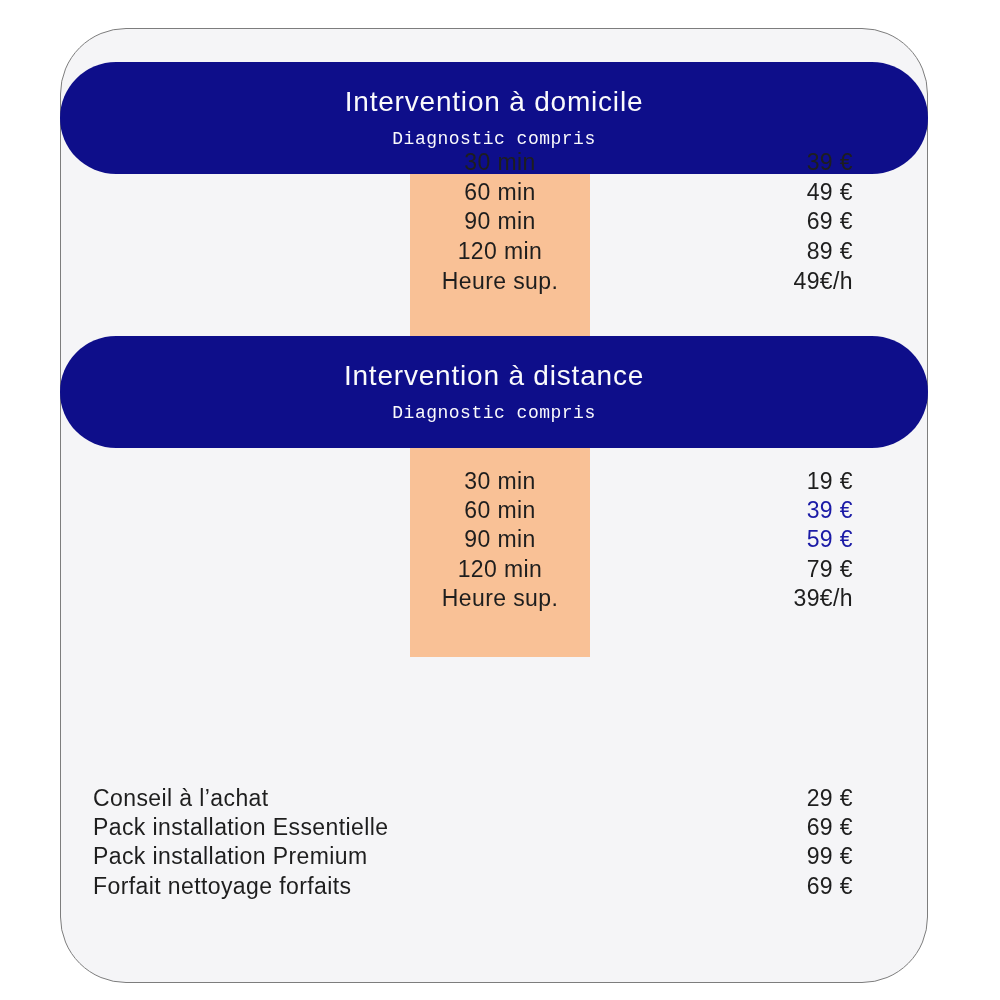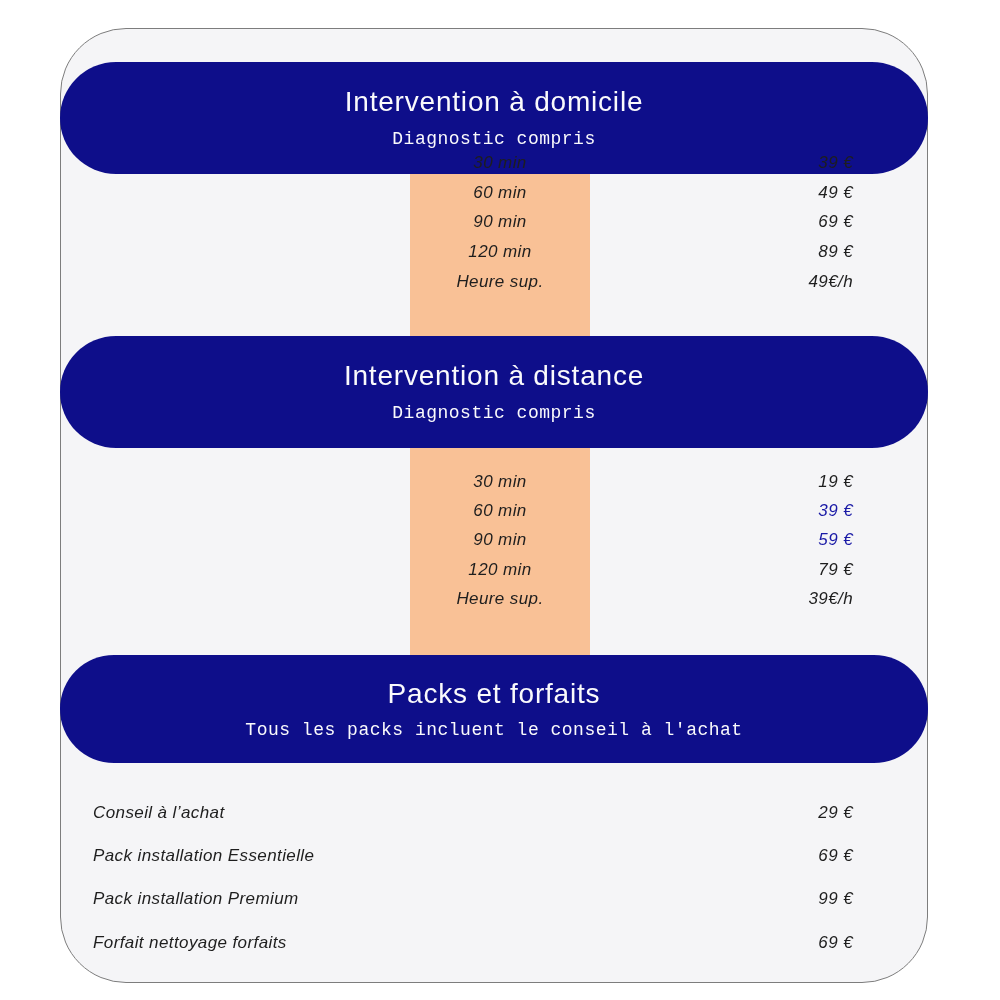--- a/index.html
+++ b/index.html
@@ -47,27 +47,26 @@
   .rows{
     position:absolute;left:60px;width:868px;
     display:flex;flex-direction:column;
     z-index:3;
   }
   .r1{top:147px;}
   .r2{top:466px;}
   .r3{top:783px;}
   .r1 .row{height:29.8px;}
   .r2 .row{height:29.3px;}
-  .r3 .row{height:29.4px;margin-top:14px;}
+  .r3 .row{height:29.4px;}
   .row{position:relative;}
   .row span{
     position:absolute;top:50%;transform:translateY(-50%);
-    font-size:17px;line-height:1;color:var(--text);letter-spacing:0.4px;
+    font-size:23px;line-height:1;color:var(--text);letter-spacing:0.4px;
     white-space:nowrap;
-    font-style:italic;
   }
   .duration{left:350px;width:180px;text-align:center;}
   .price{right:75px;text-align:left;}
   .price.accent{color:var(--accent-price);}
   .pack-label{left:33px;}
 </style>
 </head>
 <body>
 
 <div id="root">
@@ -124,24 +123,20 @@
     <div class="row">
       <span class="duration">120 min</span>
       <span class="price">79 €</span>
     </div>
     <div class="row">
       <span class="duration">Heure sup.</span>
       <span class="price">39€/h</span>
     </div>
   </div>
 
-  <div class="pill p3">
-    <div class="title">Packs et forfaits</div>
-    <div class="subtitle">Tous les packs incluent le conseil à l'achat</div>
-  </div>
 
   <div class="rows r3">
     <div class="row">
       <span class="pack-label">Conseil à l’achat</span>
       <span class="price">29 €</span>
     </div>
     <div class="row">
       <span class="pack-label">Pack installation Essentielle</span>
       <span class="price">69 €</span>
     </div>

